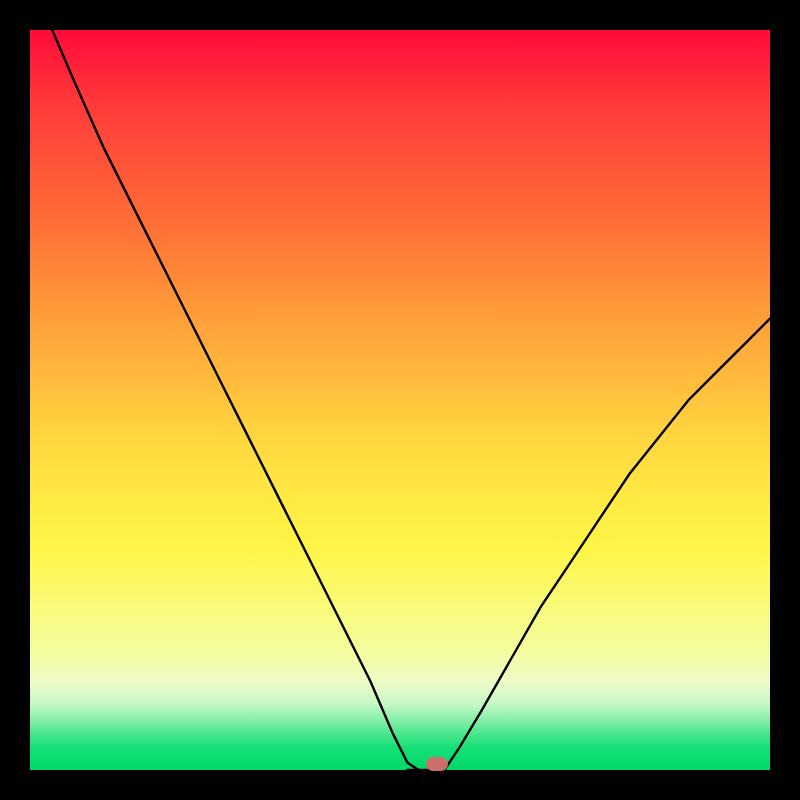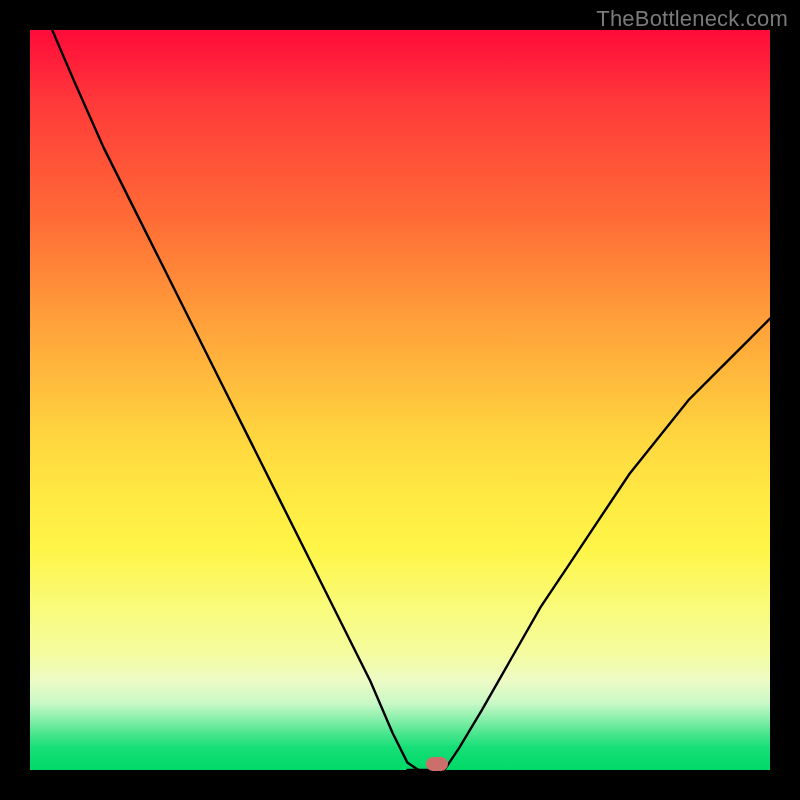--- a/index.html
+++ b/index.html
@@ -64,21 +64,20 @@
     height: 14px;
     border-radius: 7px;
     background: #cc6f6b;
     transform: translate(-50%, -50%);
   }
 </style>
 </head>
 <body>
 
 <div class="frame">
-  <div class="watermark">TheBottleneck.com</div>
   <div class="plot-area">
     <svg class="overlay" viewBox="0 0 740 740" preserveAspectRatio="none">
       <path id="curve-left" fill="none" stroke="#000" stroke-width="2.4" stroke-linecap="round" d="M22.2 0.0 L44.4 51.8 L74.0 118.4 L103.6 177.6 L133.2 236.8 L162.8 296.0 L192.4 355.2 L222.0 414.4 L251.6 473.6 L281.2 532.8 L310.8 592.0 L340.4 651.2 L362.6 703.0 L377.4 732.6 L388.5 740.0"></path>
       <path id="curve-flat" fill="none" stroke="#000" stroke-width="2.4" stroke-linecap="round" d="M377.4 740.0 L414.4 740.0"></path>
       <path id="curve-right" fill="none" stroke="#000" stroke-width="2.4" stroke-linecap="round" d="M414.4 740.0 L429.2 717.8 L451.4 680.8 L481.0 629.0 L510.6 577.2 L540.2 532.8 L569.8 488.4 L599.4 444.0 L629.0 407.0 L658.6 370.0 L688.2 340.4 L717.8 310.8 L740.0 288.6"></path>
     </svg>
     <div id="marker" class="marker" style="left: 407px; top: 734.08px;"></div>
   </div>
 </div>
 

